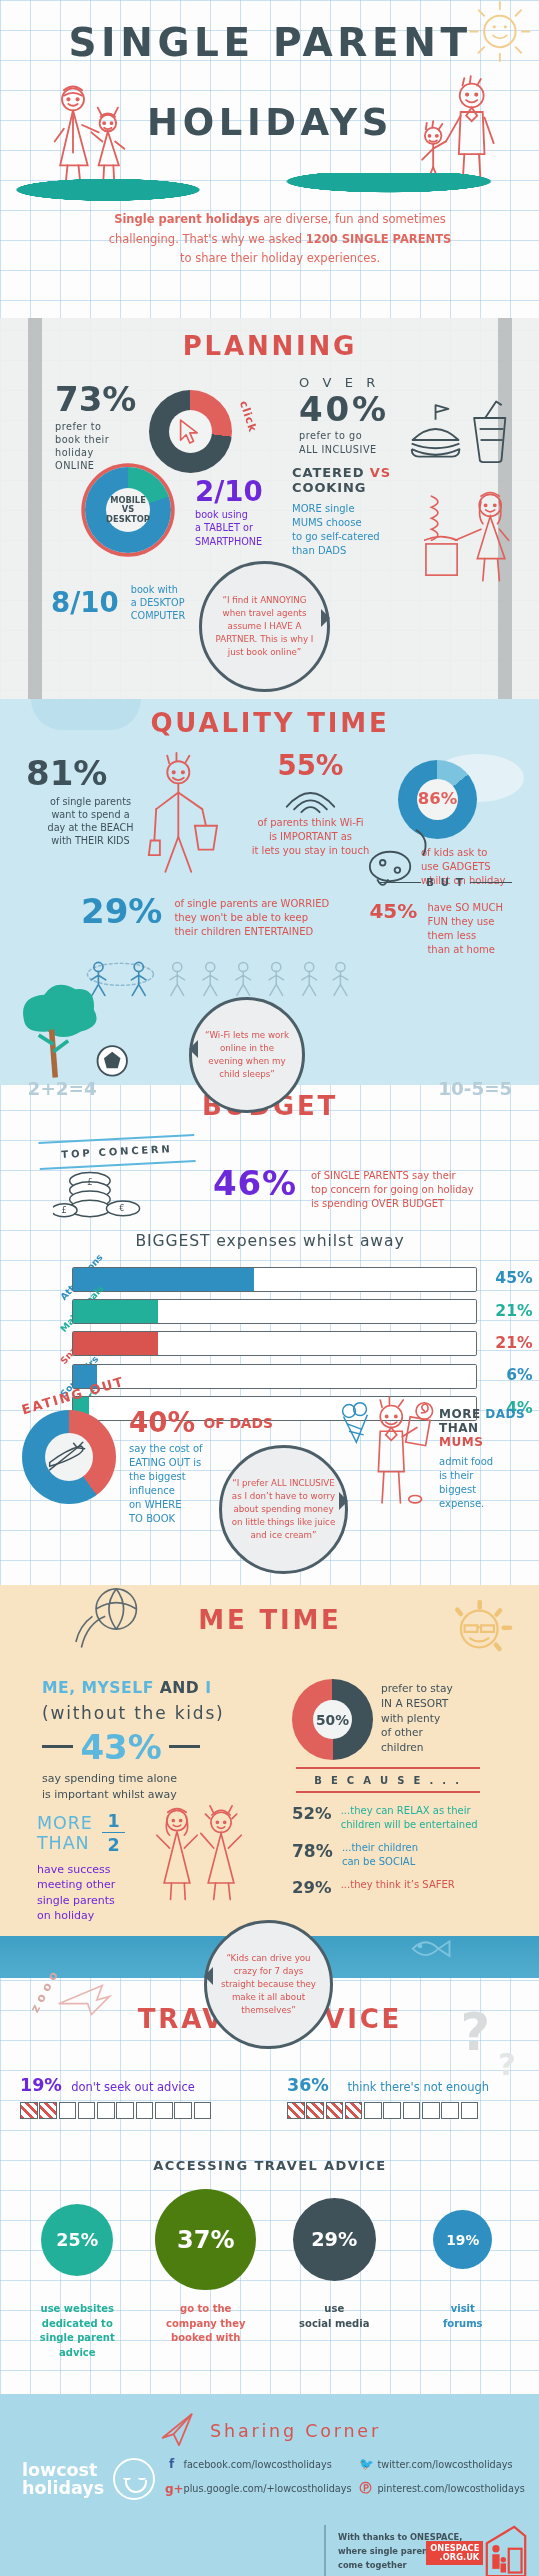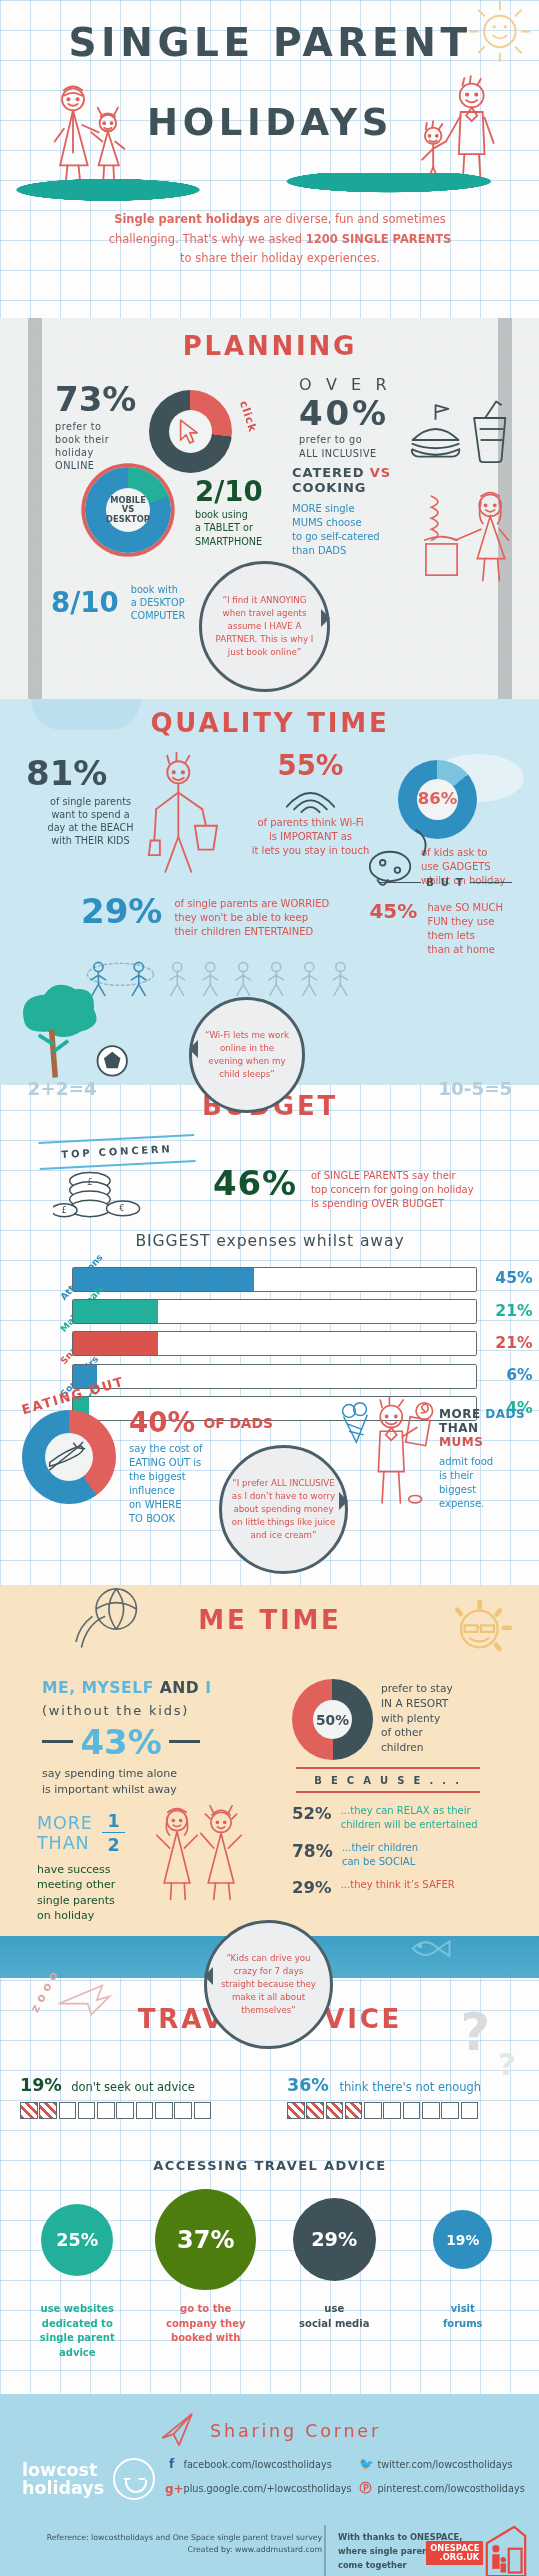--- a/index.html
+++ b/index.html
@@ -43,21 +43,21 @@
   .hand-title {
     font-family: "DejaVu Sans", sans-serif;
     font-weight: bold; letter-spacing: 1.8px;
     color: #d9534f; text-align: center;
   }
   .sec-title { font-size: 26px; letter-spacing: 2.8px; }
 
   .navy  { color: #3f5159; }
   .red   { color: #d9534f; }
   .blue  { color: #2e8fc0; }
-  .teal  { color: #14532d; }
+  .teal  { color: #6d28d9; }
   .ltblue{ color: #5bb7dd; }
   .b     { font-weight: bold; }
 
   .num-xl { font-size: 34px; font-weight: bold; line-height: 1; }
   .num-l  { font-size: 27.6px; font-weight: bold; line-height: 1; }
   .num-m  { font-size: 20px; font-weight: bold; line-height: 1; }
   .cap    { font-size: 9.7px; line-height: 1.35; }
   .cap11  { font-size: 10px; line-height: 1.4; }
   .cap12  { font-size: 11px; line-height: 1.4; }
 
@@ -246,21 +246,21 @@
 
     <div class="donut" style="left:149px;top:72px;position:absolute;width:83px;height:83px;
                 background:conic-gradient(#e0605c 0 27%, #3f5159 27% 100%);">
       <svg style="position:absolute;left:50%;top:50%;transform:translate(-55%,-50%);z-index:4;" width="24" height="27.6" viewBox="0 0 26 30">
         <path d="M3 2 L3 24 L9 18 L13 27 L17 25 L13 16 L21 16 Z" fill="none" stroke="#e0605c" stroke-width="1.8" stroke-linejoin="round"></path>
       </svg>
     </div>
     <div class="red b" style="position:absolute;left:232px;top:92px;font-size:11px;transform:rotate(72deg);letter-spacing:0.9px;">click</div>
 
     <div style="position:absolute;left:299px;top:57px;width:120px;">
-      <div class="navy" style="font-size:16px;letter-spacing:4.6px;">O V E R</div>
+      <div class="navy" style="font-size:13px;letter-spacing:4.6px;">O V E R</div>
       <div class="num-xl navy" style="letter-spacing:2.8px;margin-top:1.8px;">40%</div>
       <div class="cap navy" style="margin-top:3.7px;letter-spacing:0.5px;">prefer to go</div>
       <div class="cap navy" style="letter-spacing:0.5px;">ALL INCLUSIVE</div>
     </div>
 
     <svg class="stick" style="right:31px;top:74px;" width="101" height="74" viewBox="0 0 110 80">
       <g fill="none" stroke="#3f5159" stroke-width="2" stroke-linejoin="round">
         <path d="M5 52 q25 -24 50 0 Z"></path>
         <path d="M4 56 q26 10 52 0"></path>
         <path d="M4 62 q26 12 52 0 q0 8 -8 8 H12 q-8 0 -8 -8"></path>
@@ -390,21 +390,21 @@
     <div style="position:absolute;right:27.6px;top:178px;width:134px;display:flex;align-items:center;gap:5.5px;">
       <div style="flex:1;height:1.8px;background:#3f5159;"></div>
       <div class="navy b" style="font-size:10px;letter-spacing:1.8px;">B U T</div>
       <div style="flex:1;height:1.8px;background:#3f5159;"></div>
     </div>
 
     <div style="position:absolute;right:27.6px;top:202px;width:143px;">
       <span class="num-m red" style="display:inline-block;vertical-align:top;">45%</span>
       <span class="cap11 red" style="display:inline-block;vertical-align:top;white-space:pre-line;margin-left:5.5px;">have SO MUCH
 FUN they use
-them lets
+them less
 than at home</span>
     </div>
 
     <div style="position:absolute;left:81px;top:195px;">
       <span class="num-xl blue" style="display:inline-block;vertical-align:top;">29%</span>
       <span class="cap11 red" style="display:inline-block;vertical-align:top;white-space:pre-line;margin-left:7.4px;margin-top:2.8px;">of single parents are WORRIED
 they won't be able to keep
 their children ENTERTAINED</span>
     </div>
 
@@ -611,21 +611,21 @@
         <rect x="64" y="62" width="5" height="11" rx="2.5" transform="rotate(-40 66 68)"></rect>
       </g>
     </svg>
 
     <div class="hand-title sec-title" style="position:absolute;top:20px;width:540px;">ME TIME</div>
 
     <div style="position:absolute;left:42px;top:94px;width:184px;">
       <div style="font-size:15.6px;letter-spacing:0.5px;">
         <span class="ltblue b">ME, MYSELF </span><span class="navy b">AND </span><span class="ltblue b">I</span>
       </div>
-      <div class="navy" style="font-size:13px;letter-spacing:1.8px;margin-top:5.5px;">(without the kids)</div>
+      <div class="navy" style="font-size:17px;letter-spacing:1.8px;margin-top:5.5px;">(without the kids)</div>
       <div style="margin-top:7.4px;display:flex;align-items:center;gap:7.4px;">
         <div style="width:31px;height:2.8px;background:#3f5159;"></div>
         <div class="num-xl ltblue">43%</div>
         <div style="width:31px;height:2.8px;background:#3f5159;"></div>
       </div>
       <div class="cap12 navy" style="white-space:pre-line;margin-top:7.4px;">say spending time alone
 is important whilst away</div>
     </div>
 
     <div class="pie" style="left:292px;top:94px;position:absolute;width:81px;height:81px;
@@ -736,21 +736,21 @@
           <div class="sq"></div>
           <div class="sq"></div>
           <div class="sq"></div>
           <div class="sq"></div>
           <div class="sq"></div>
         </div>
     </div>
 
     <div style="position:absolute;left:287px;top:99px;">
       <span class="num-m blue" style="font-size:17.5px;">36%</span>
-      <span class="blue" style="font-size:11.5px;margin-left:6px;">think there's not enough</span>
+      <span class="blue" style="font-size:11.5px;margin-left:14px;">think there's not enough</span>
       <div class="sq-row" id="sq-right" style="margin-top:7.4px;">
           <div class="sq on"></div>
           <div class="sq on"></div>
           <div class="sq on"></div>
           <div class="sq on"></div>
           <div class="sq"></div>
           <div class="sq"></div>
           <div class="sq"></div>
           <div class="sq"></div>
           <div class="sq"></div>
@@ -828,24 +828,20 @@
         <div class="soc">
           <span class="ic" style="color:#d9534f;">g+</span>
           <span>plus.google.com/+lowcostholidays</span>
         </div>
         <div class="soc">
           <span class="ic" style="color:#d9534f;">Ⓟ</span>
           <span>pinterest.com/lowcostholidays</span>
         </div>
       </div>
 
-    <div style="position:absolute;left:9.2px;top:138px;width:313px;text-align:right;">
-      <div class="ref">Reference:  lowcostholidays and One Space single parent travel survey</div>
-      <div class="ref">Created by: www.addmustard.com</div>
-    </div>
     <div style="position:absolute;left:324px;top:131px;width:1.8px;height:55px;background:#7fa9bb;"></div>
     <div class="ref b" style="position:absolute;left:338px;top:136px;white-space:pre-line;font-size:8.3px;line-height:1.7;">With thanks to ONESPACE,
 where single parents
 come together</div>
     <div style="position:absolute;right:57px;top:147px;background:#e8453c;color:#fff;font-size:8.3px;font-weight:bold;line-height:1.1;padding:2.8px 3.7px;text-align:right;">
       <div>ONESPACE</div>
       <div>.ORG.UK</div>
     </div>
     <svg style="position:absolute;right:11px;top:131px;" width="46" height="53" viewBox="0 0 50 58">
       <g fill="none" stroke="#e8453c" stroke-width="2.4">

